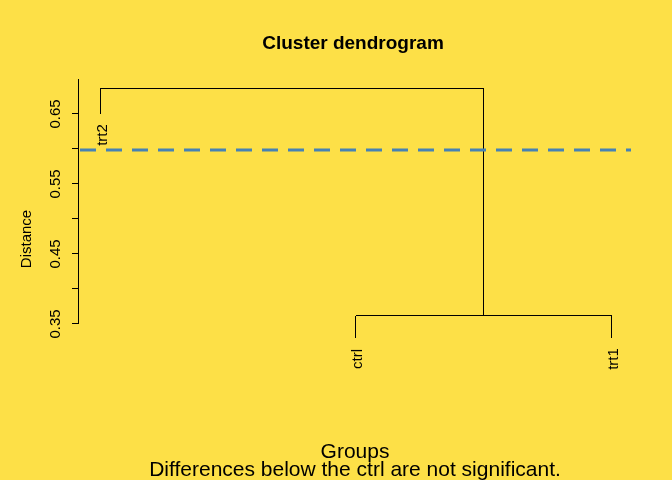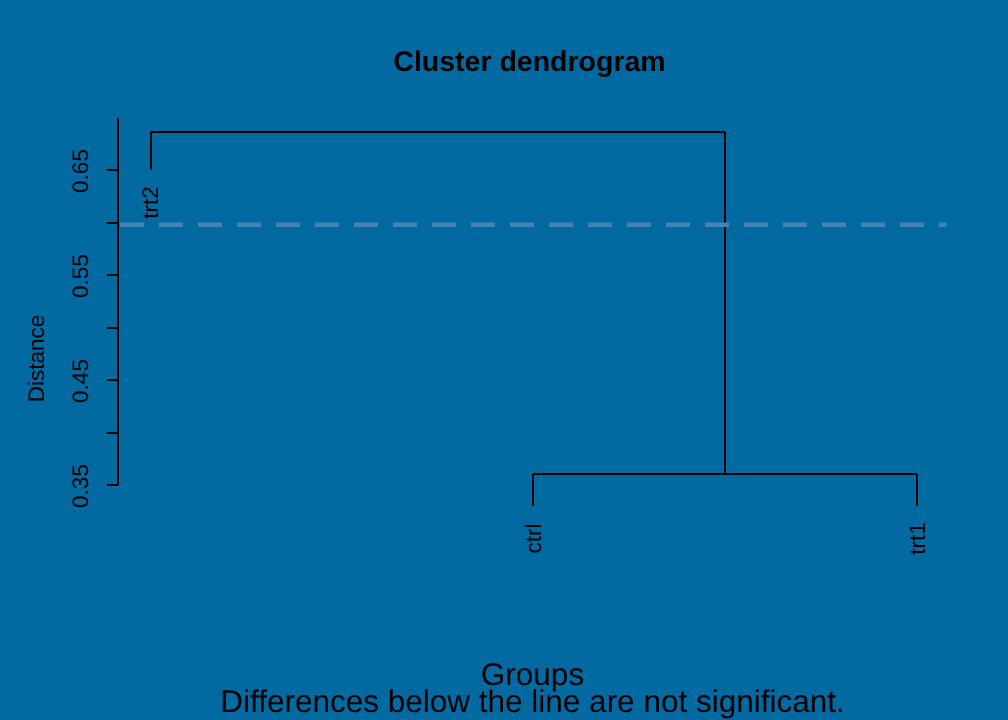--- a/index.html
+++ b/index.html
@@ -1,20 +1,20 @@
 <!DOCTYPE html>
 <html><head>
 <meta charset="utf-8">
 <style>
   html, body { margin: 0; padding: 0; background: #ffffff; }
   .canvas {
     position: relative;
     width: 672px;
     height: 480px;
-    background: #0369a1;
+    background: #fde047;
     font-family: "Liberation Sans", sans-serif;
     color: #000000;
     overflow: hidden;
   }
   #plot-svg { position: absolute; left: 0; top: 0; }
   .ctext {
     position: absolute;
     transform: translate(-50%, -50%);
     white-space: nowrap;
     font-size: 21px;
@@ -59,21 +59,21 @@
       <line x1="611.5" y1="315.8" x2="611.5" y2="337.5" stroke="#000000" stroke-width="1.3" shape-rendering="crispEdges"></line>
       <line x1="80" y1="149.90000000000003" x2="631" y2="149.90000000000003" stroke="#4682B4" stroke-width="3" stroke-dasharray="16 10"></line>
     </svg>
 
   <div class="ctext chart-title">Cluster dendrogram</div>
 
   <div class="vtext ylab">Distance</div>
 
   <div class="ctext xlab">Groups</div>
 
-  <div class="ctext note">Differences below the line are not significant.</div>
+  <div class="ctext note">Differences below the ctrl are not significant.</div>
 
 <div class="vtext" style="left: 54px; top: 113.5px;">0.65</div>
     <div class="vtext" style="left: 54px; top: 183.5px;">0.55</div>
     <div class="vtext" style="left: 54px; top: 253.5px;">0.45</div>
     <div class="vtext" style="left: 54px; top: 323.5px;">0.35</div>
     <div class="vtext" style="left: 100.5px; top: 134.5px;">trt2</div>
     <div class="vtext" style="left: 355.5px; top: 358.5px;">ctrl</div>
     <div class="vtext" style="left: 611.5px; top: 358.5px;">trt1</div>
   </div>
 

